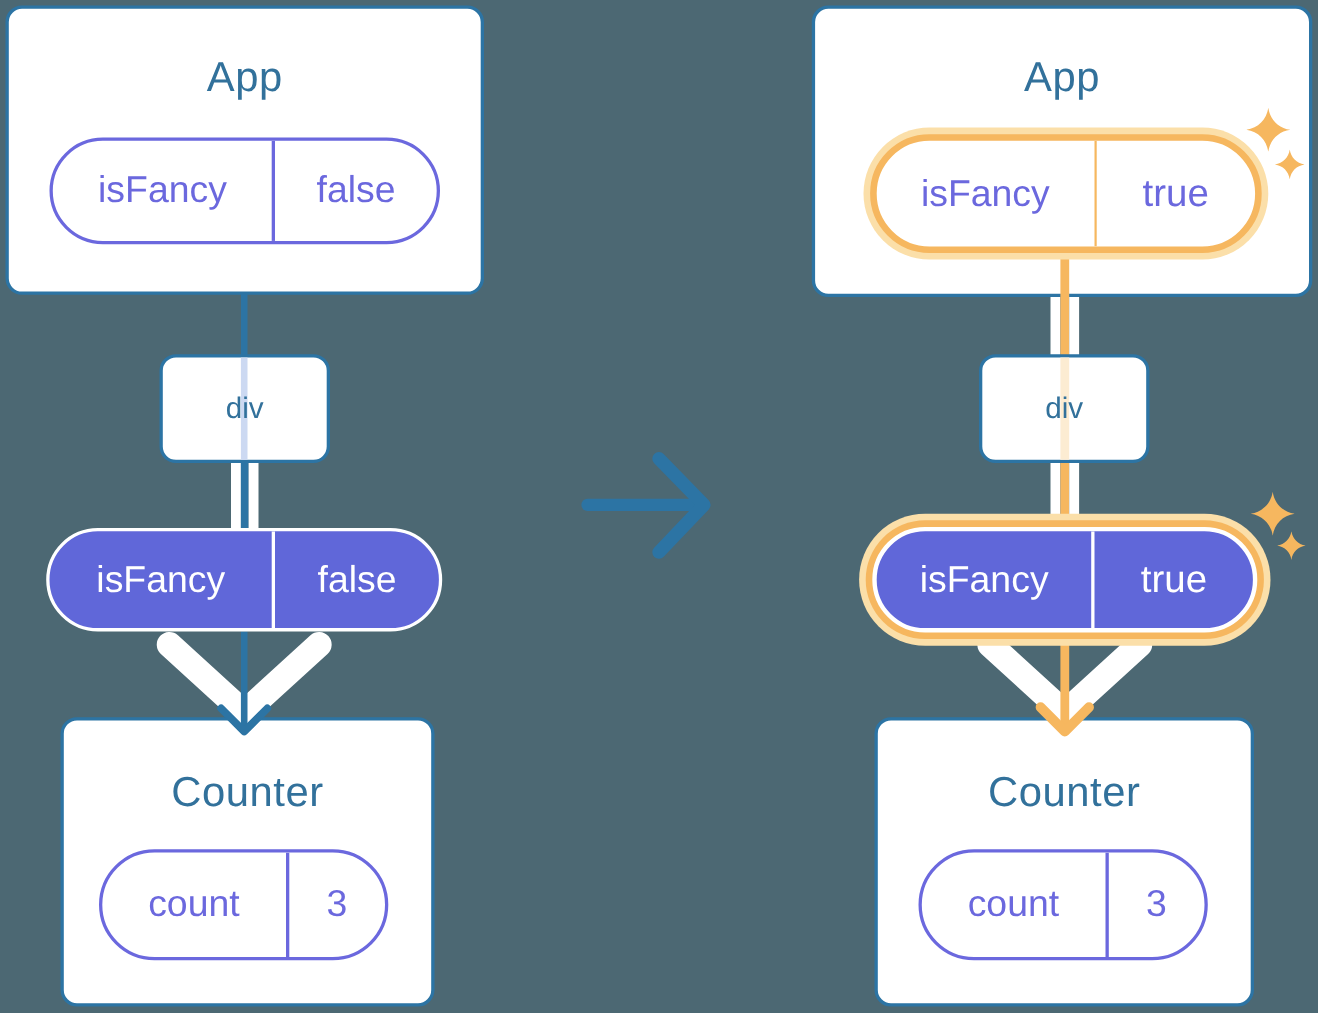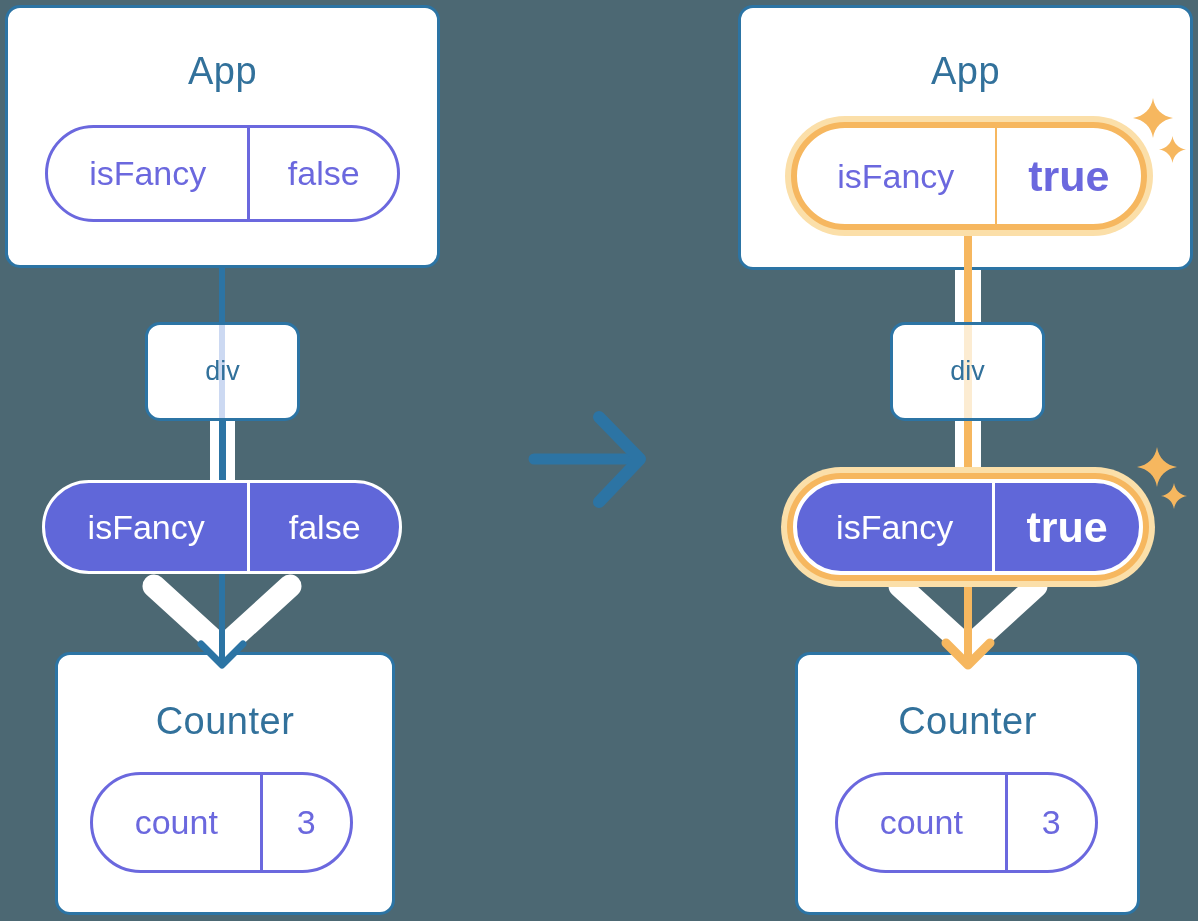--- a/index.html
+++ b/index.html
@@ -54,21 +54,21 @@
     border-radius:70px;
   }
   .pill-fancy-outline .seg-name{border-right:2px solid var(--orange,#f6b75f);}
   .pill-fancy-filled{
     background:var(--purple_fill,#6067d9);
     border:4px solid var(--white,#fff);
     box-shadow:0 0 0 6px var(--orange,#f6b75f),0 0 0 12px var(--orange_light,#fbdfa9);
     color:var(--white,#fff);
   }
   .pill-fancy-filled .seg-name{border-right:3px solid var(--white,#fff);}
-  .bold-val{font-weight:bold;font-size:43px;}
+  .bold-val{font-weight:normal;font-size:35px;}
 
   
   .vline{position:absolute;z-index:1;}
   .pipe{position:absolute;display:flex;z-index:1;}
   .pipe span{display:block;height:100%;}
   .pipe .w{width:9px;background:var(--white,#fff);}
   .pipe .c-blue{width:7px;background:var(--blue,#2c74a4);}
   .pipe .c-orange{width:8px;background:var(--orange,#f6b75f);}
 
   .box-label{

